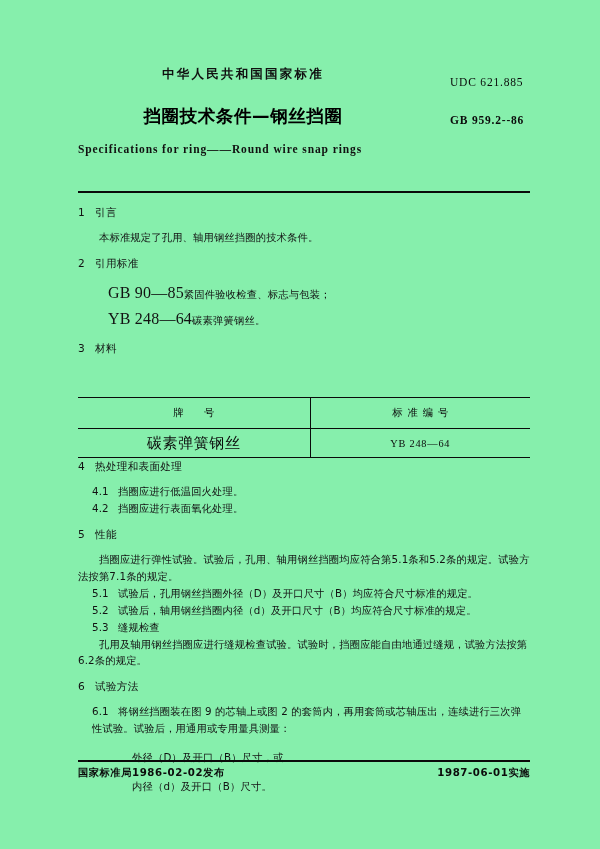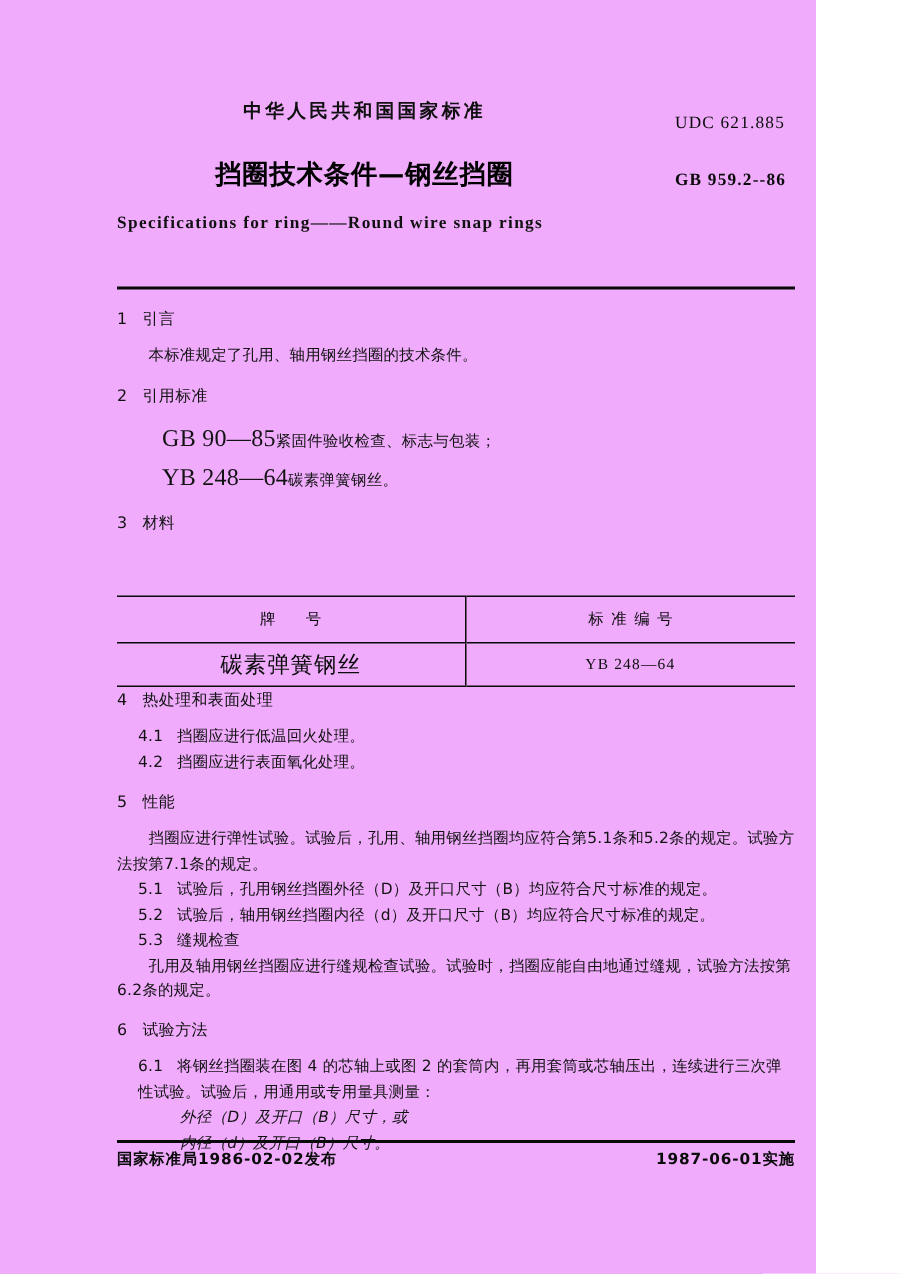--- a/index.html
+++ b/index.html
@@ -11,23 +11,23 @@
     width: 600px;
     height: 849px;
     font-family: "Liberation Serif", "DejaVu Serif", serif;
     color: #0b0b0b;
     position: relative;
     overflow: hidden;
   }
   .page {
     position: absolute;
     left: 0; top: 0;
-    width: 544px;
+    width: 600px;
     height: 849px;
-    background: #f0abfc;
+    background: #86efac;
   }
   .content {
     position: absolute;
     left: 78px;
     top: 0;
     width: 452px;
   }
 
   
   .masthead {
@@ -137,25 +137,24 @@
     line-height: 1.62;
     letter-spacing: 0.2px;
   }
   .ref-line .code {
     display: inline-block;
     min-width: 74px;
     font-family: "Liberation Serif", serif;
     font-size: 16px;
   }
   .meas-line {
-    margin: 0;
+    margin: 12px;
     padding-left: 42px;
     line-height: 1.66;
     letter-spacing: 0.2px;
-    font-style: italic;
   }
   .gap-s { height: 7px; }
   .gap-m { height: 11px; }
 
   
   .mat-table {
     position: absolute;
     left: 78px;
     top: 370px;
     width: 452px;
@@ -261,21 +260,21 @@
     <div class="gap-s"></div>
     <p class="para">挡圈应进行弹性试验。试验后，孔用、轴用钢丝挡圈均应符合第5.1条和5.2条的规定。试验方法按第7.1条的规定。</p>
     <p class="sub"><span class="sn">5.1</span><span>试验后，孔用钢丝挡圈外径（D）及开口尺寸（B）均应符合尺寸标准的规定。</span></p>
     <p class="sub"><span class="sn">5.2</span><span>试验后，轴用钢丝挡圈内径（d）及开口尺寸（B）均应符合尺寸标准的规定。</span></p>
     <p class="sub"><span class="sn">5.3</span><span>缝规检查</span></p>
     <p class="para">孔用及轴用钢丝挡圈应进行缝规检查试验。试验时，挡圈应能自由地通过缝规，试验方法按第6.2条的规定。</p>
     <div class="gap-m"></div>
 
     <p class="sec-head"><span class="num">6</span><span>试验方法</span></p>
     <div class="gap-s"></div>
-    <p class="sub"><span class="sn">6.1</span><span>将钢丝挡圈装在图 4 的芯轴上或图 2 的套筒内，再用套筒或芯轴压出，连续进行三次弹性试验。试验后，用通用或专用量具测量：</span></p>
+    <p class="sub"><span class="sn">6.1</span><span>将钢丝挡圈装在图 9 的芯轴上或图 2 的套筒内，再用套筒或芯轴压出，连续进行三次弹性试验。试验后，用通用或专用量具测量：</span></p>
     <p class="meas-line">外径（D）及开口（B）尺寸，或</p>
     <p class="meas-line">内径（d）及开口（B）尺寸。</p>
   </div>
 
   <div class="rule-thick" id="foot-rule"></div>
   <div class="footer">
     <span>国家标准局1986-02-02发布</span>
     <span>1987-06-01实施</span>
   </div>
 

